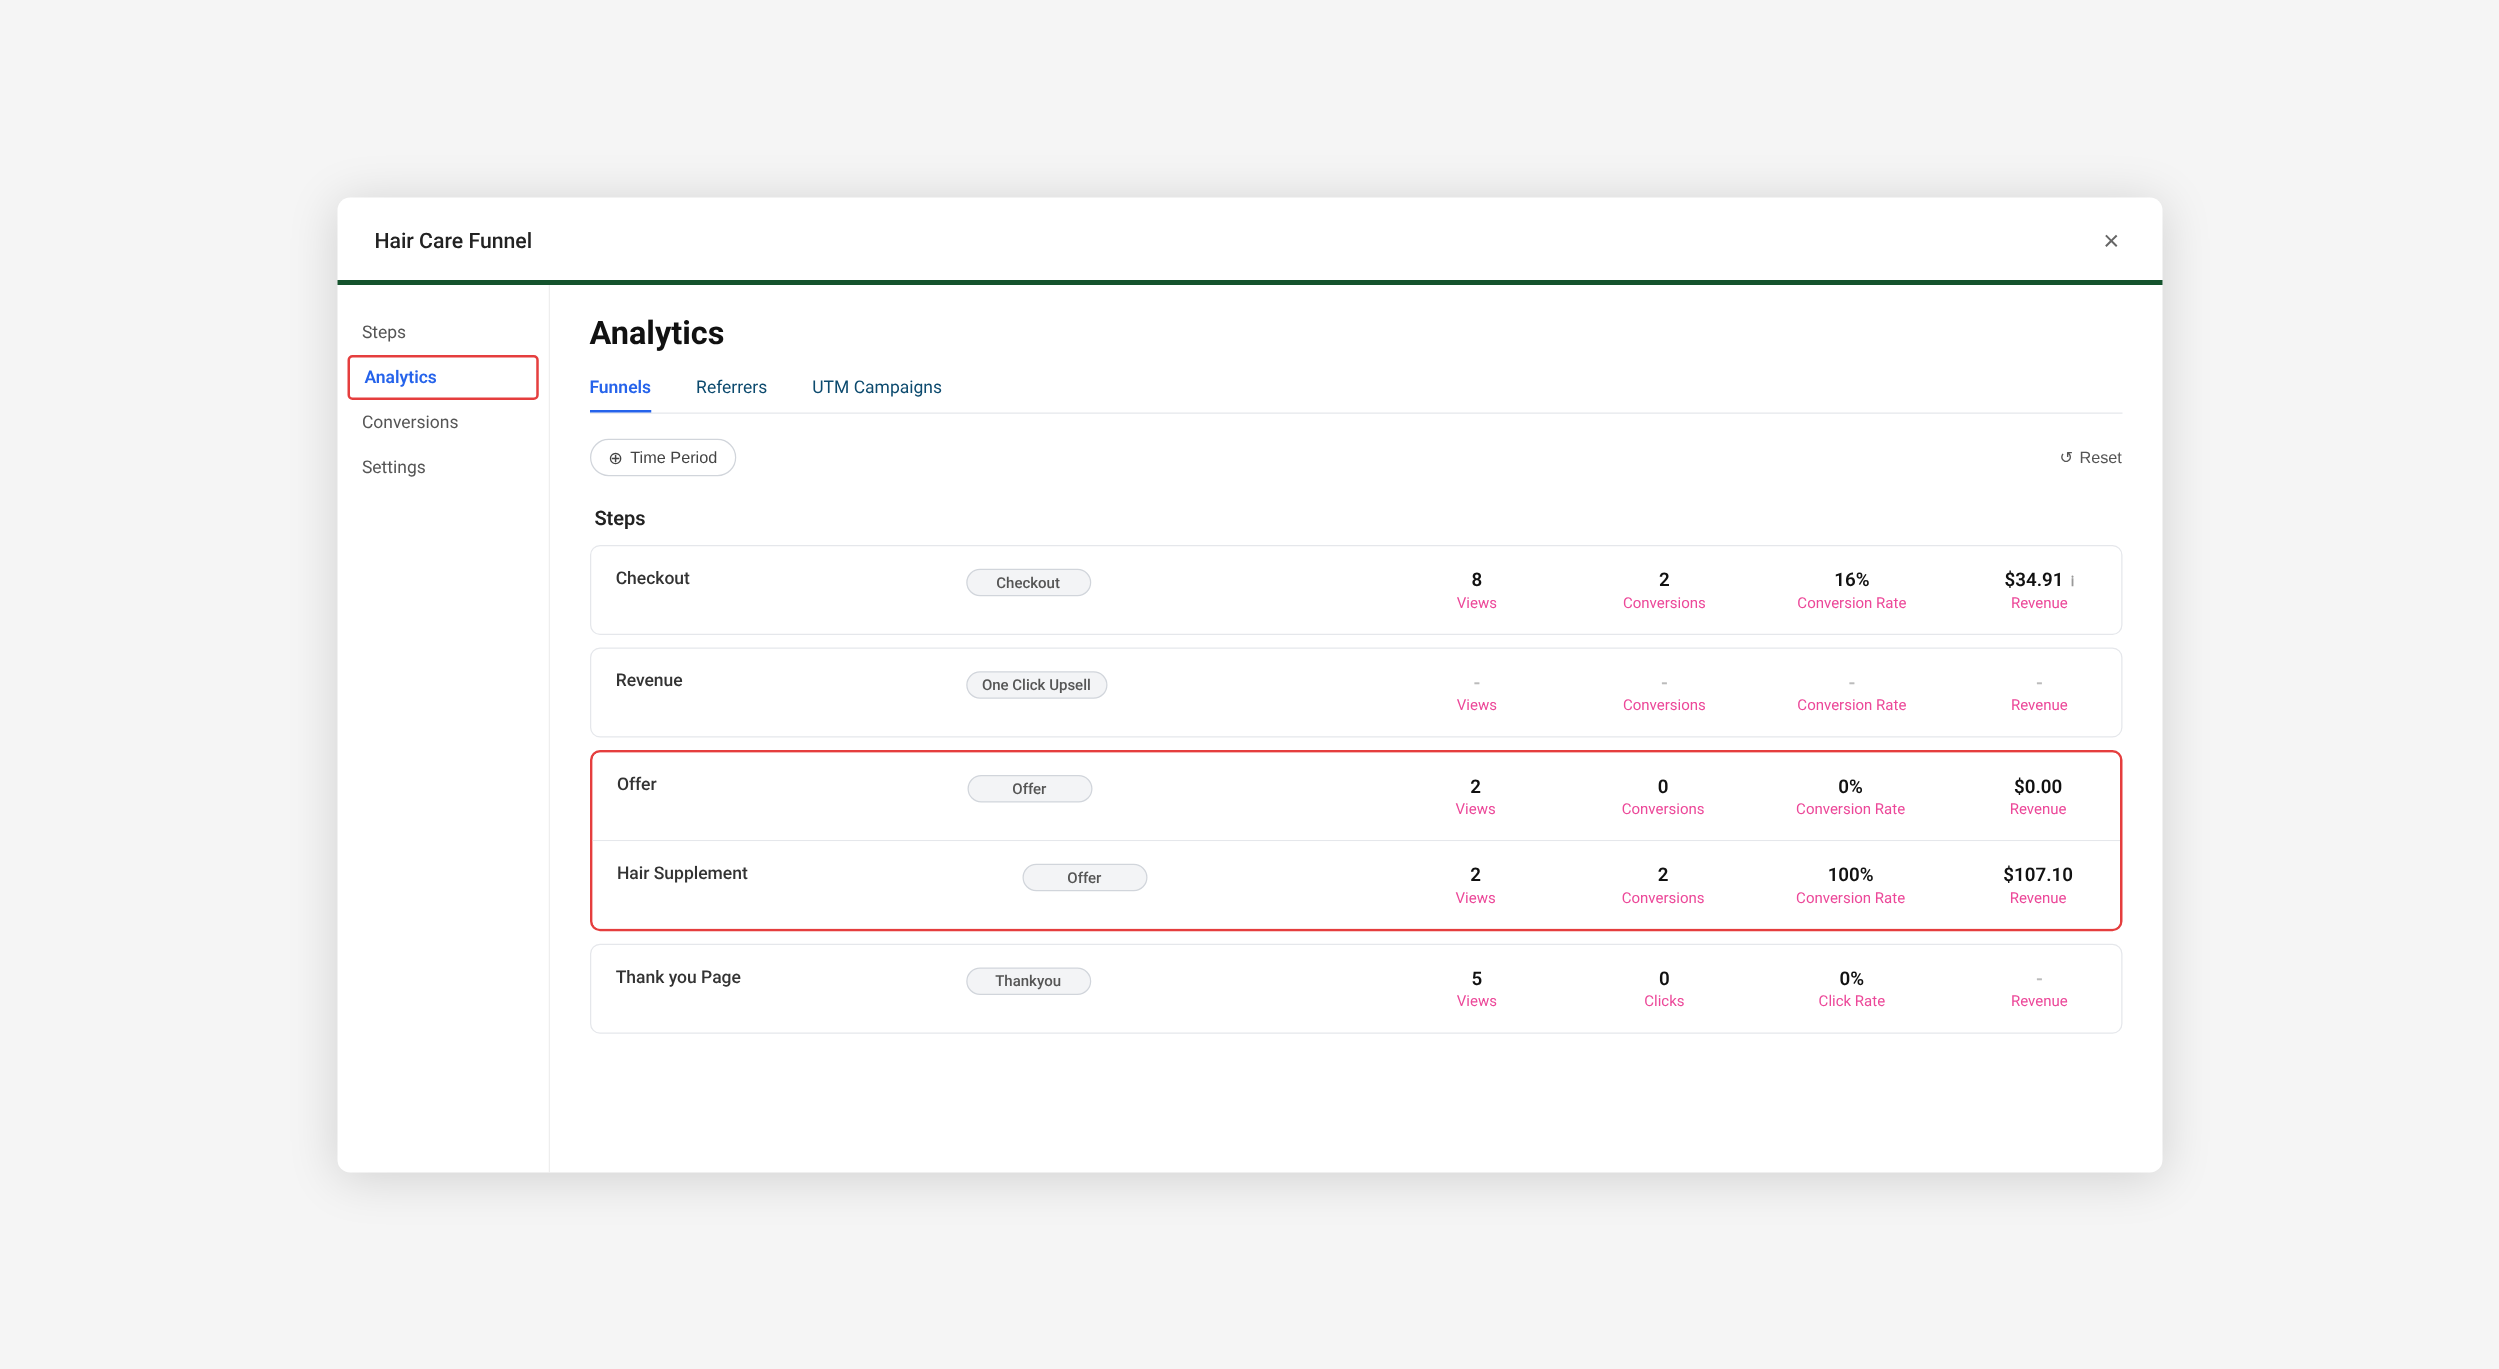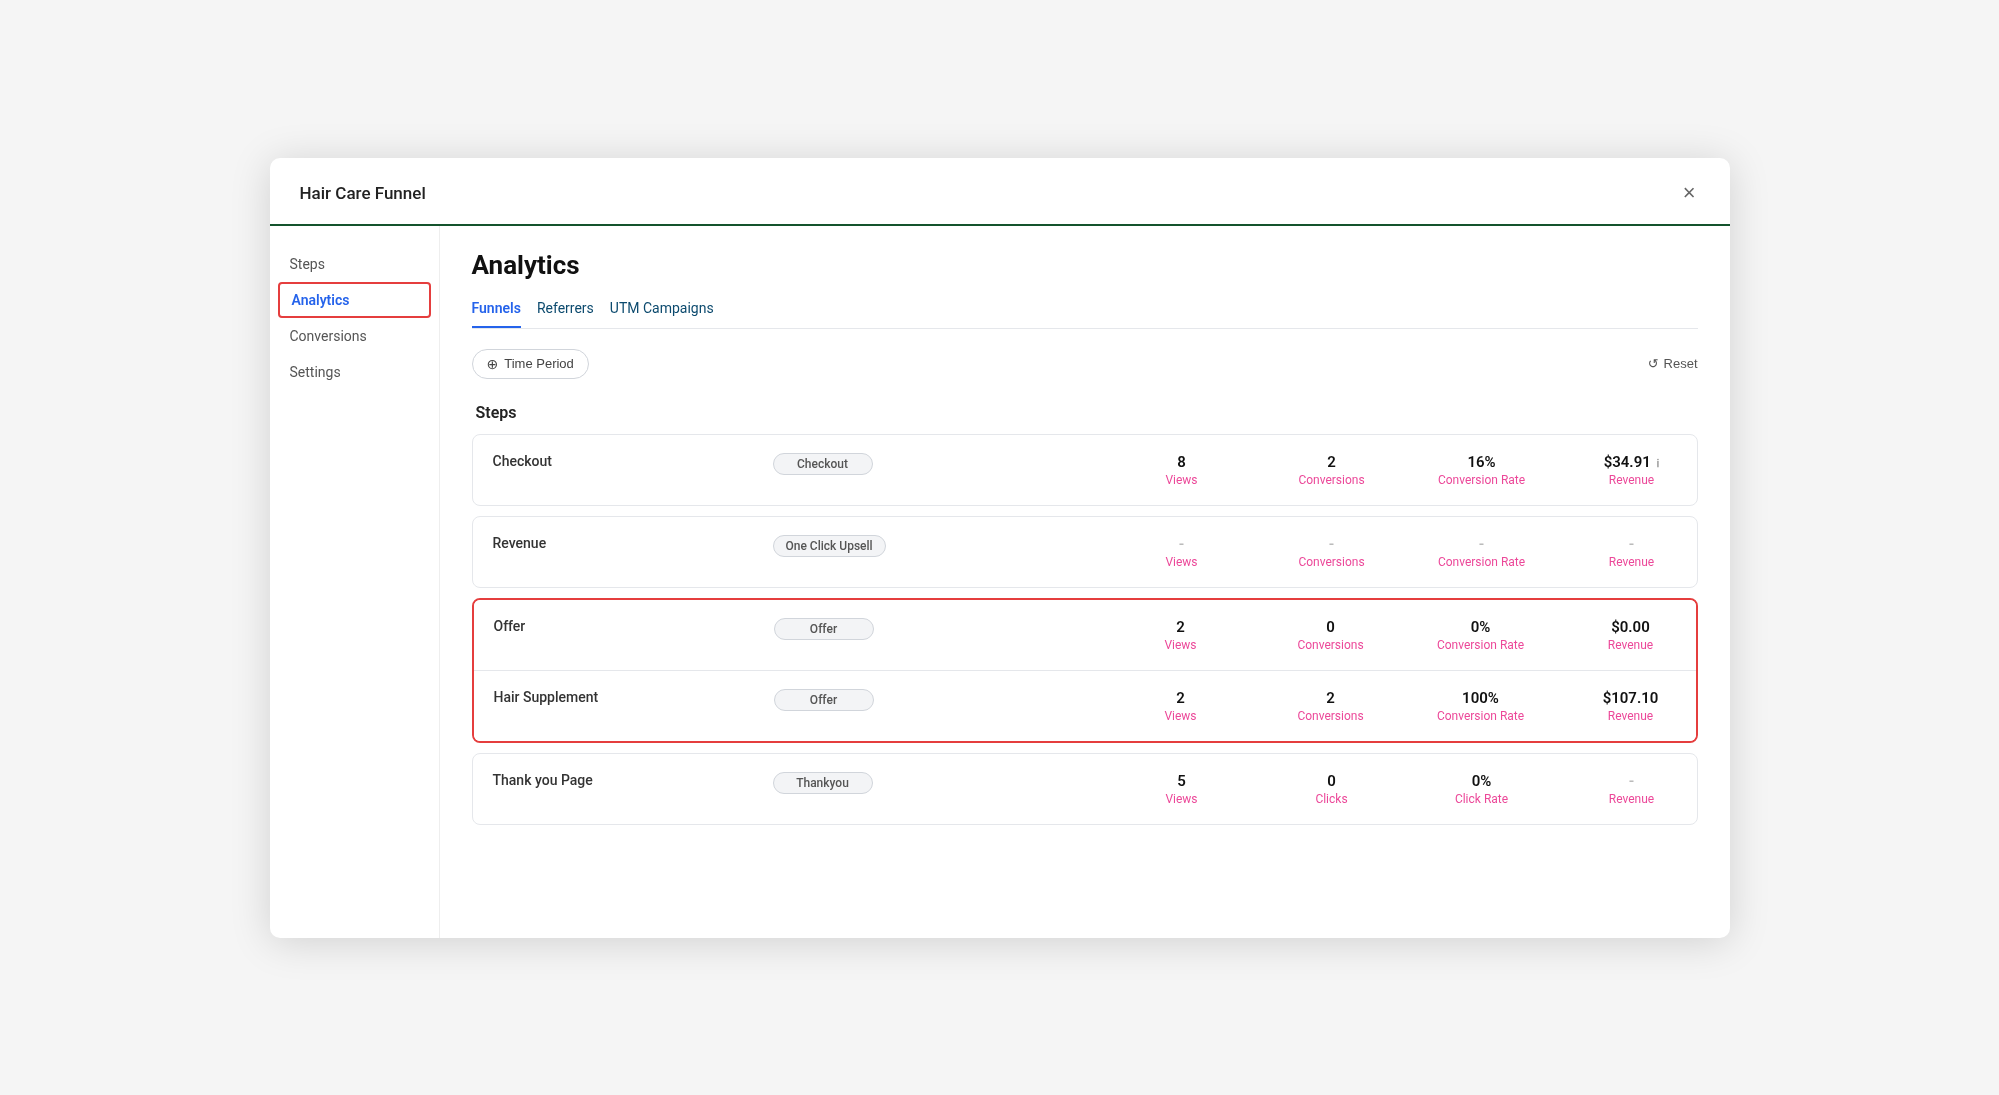--- a/index.html
+++ b/index.html
@@ -19,21 +19,21 @@
       min-height: 780px;
       position: relative;
       display: flex;
       flex-direction: column;
     }
     .modal-header {
       display: flex;
       align-items: center;
       justify-content: space-between;
       padding: 20px 30px 16px 30px;
-      border-bottom: 2px solid #14532d;
+      border-bottom: 4px solid #14532d;
     }
     .modal-title {
       font-size: 17px;
       font-weight: 500;
       color: #222;
     }
     .close-btn {
       background: none;
       border: none;
       cursor: pointer;
@@ -70,21 +70,21 @@
       padding: 24px 32px;
     }
     .page-title {
       font-size: 26px;
       font-weight: 700;
       color: #111;
       margin-bottom: 20px;
     }
     .tabs {
       display: flex;
-      gap: 16px;
+      gap: 36px;
       border-bottom: 1px solid #e5e7eb;
       margin-bottom: 20px;
     }
     .tab {
       font-size: 14px;
       padding-bottom: 10px;
       color: #0c4a6e;
       cursor: pointer;
       border-bottom: 2px solid transparent;
     }
@@ -292,21 +292,21 @@
                 <span class="stat-value">0%</span>
                 <span class="stat-label">Conversion Rate</span>
               </div>
               <div class="stat">
                 <span class="stat-value">$0.00</span>
                 <span class="stat-label">Revenue</span>
               </div>
             </div>
           </div>
 
-          <div class="step-row" style="border: none; border-radius: 0; margin-bottom: 0;">
+          <div class="step-row" style="border: none; border-radius: 0; margin-bottom: 0; gap: 44px;">
             <div class="step-name">Hair Supplement</div>
             <span class="step-badge">Offer</span>
             <div class="step-stats">
               <div class="stat">
                 <span class="stat-value">2</span>
                 <span class="stat-label">Views</span>
               </div>
               <div class="stat">
                 <span class="stat-value">2</span>
                 <span class="stat-label">Conversions</span>

